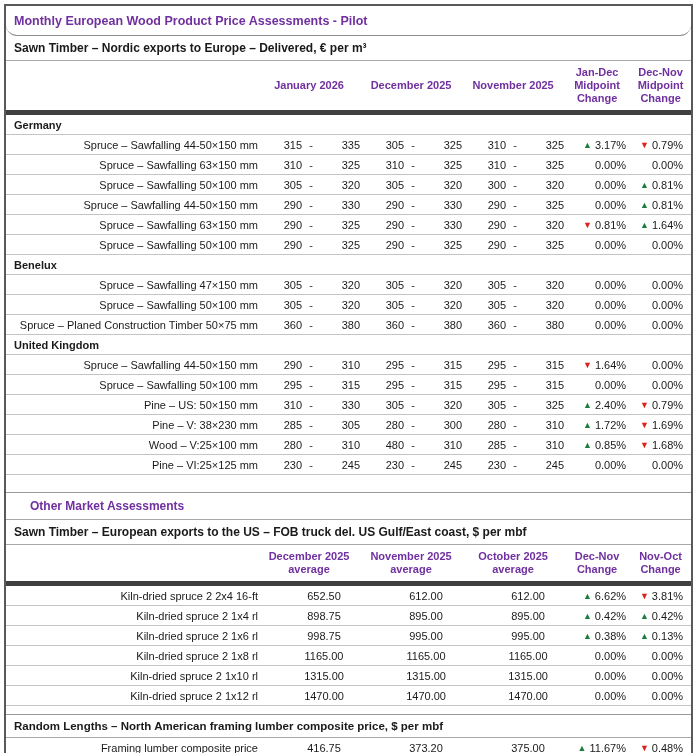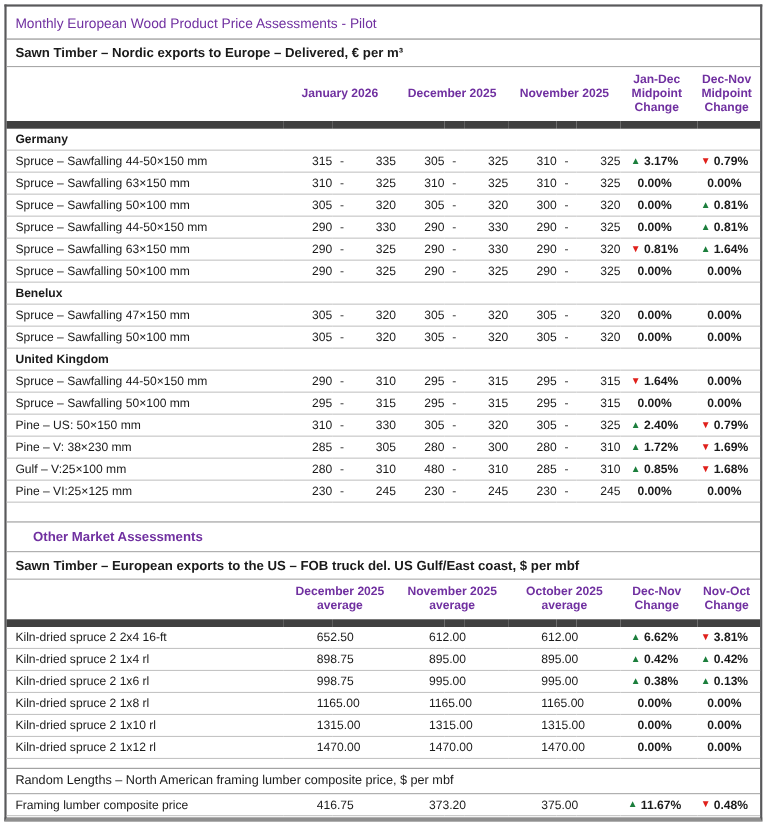--- a/index.html
+++ b/index.html
@@ -8,24 +8,25 @@
     width:685px;
     min-height:737px;
     margin:4px;
     border:2px solid #59595b;
     border-bottom:4px solid #8f8f8f;
     background:#ffffff;
     box-sizing:content-box;
   }
   .title-row{
     color:var(--accent,#7030A0);
-    font-weight:normal;
+    font-weight:bold;
     font-size:12.5px;
     padding:8px 8px 7px 8px;
     border-bottom:1px solid #8c8c8c;
+    border-radius:11px;
   }
   .subtitle-row{
     font-weight:bold;
     font-size:12px;
     padding:5px 8px;
     border-bottom:1px solid #a8a8a8;
   }
   table{
     width:685px;
     border-collapse:collapse;
@@ -38,50 +39,50 @@
   col.c-max{width:40px;}
   col.c-chg1{width:70px;}
   col.c-chg2{width:57px;}
   thead th{
     color:var(--accent,#7030A0);
     font-weight:bold;
     font-size:11px;
     line-height:13px;
     vertical-align:middle;
     padding:5px 2px;
-    border-bottom:7px solid #404040;
+    border-bottom:5px solid #404040;
     white-space:pre-line;
     text-align:center;
   }
   thead th.h-chg{padding-right:6px;}
   tbody tr{border-top:1px solid #c4c4c4;padding-left:12px;}
   tbody tr:first-child{border-top:none;}
   table{border-bottom:1px solid #c4c4c4;}
   td{padding:3.5px 0;vertical-align:middle;}
-  td.lbl{padding-left:8px;text-align:left;font-size:11px;}
+  td.lbl{padding-left:8px;text-align:right;font-size:11px;}
   tr.group-row td{font-weight:bold;padding-left:8px;font-size:11px;}
   td.num{text-align:right;}
   td.dash{text-align:center;color:#333;}
-  td.val{text-align:left;padding-left:30px;margin-top:37px;}
-  td.chg{text-align:center;padding-right:8px;white-space:nowrap;font-weight:bold;}
+  td.val{text-align:center;padding-left:30px;margin-top:37px;}
+  td.chg{text-align:right;padding-right:8px;white-space:nowrap;}
   .tri{font-size:9px;margin-right:3px;position:relative;top:-1px;}
   .tri-up{color:var(--up,#1B7E3C);}
   .tri-down{color:var(--down,#E0201B);}
   .gap{height:17px;}
   .gap-sm{height:8px;}
   .block{border-top:1px solid #999999;}
   .oma-heading{
     color:var(--accent,#7030A0);
     font-weight:bold;
     font-size:12px;
     padding:6px 24px;
     border-bottom:1px solid #a8a8a8;
   }
   .rl-heading{
-    font-weight:normal;
+    font-weight:bold;
     font-size:11.5px;
     padding:5px 8px;
     border-bottom:1px solid #a8a8a8;
   }
 </style>
 </head>
 <body>
 
 <div class="frame">
 
@@ -230,20 +231,34 @@
             <td class="num">320</td>
             <td class="num">305</td>
             <td class="dash">-</td>
             <td class="num">320</td>
             <td class="num">305</td>
             <td class="dash">-</td>
             <td class="num">320</td>
             <td class="chg">0.00%</td>
             <td class="chg">0.00%</td>
           </tr>
+          <tr>
+            <td class="lbl">Spruce – Planed Construction Timber 50×75 mm</td>
+            <td class="num">360</td>
+            <td class="dash">-</td>
+            <td class="num">380</td>
+            <td class="num">360</td>
+            <td class="dash">-</td>
+            <td class="num">380</td>
+            <td class="num">360</td>
+            <td class="dash">-</td>
+            <td class="num">380</td>
+            <td class="chg">0.00%</td>
+            <td class="chg">0.00%</td>
+          </tr>
           <tr class="group-row">
             <td colspan="12">United Kingdom</td>
           </tr>
           <tr>
             <td class="lbl">Spruce – Sawfalling 44-50×150 mm</td>
             <td class="num">290</td>
             <td class="dash">-</td>
             <td class="num">310</td>
             <td class="num">295</td>
             <td class="dash">-</td>
@@ -290,21 +305,21 @@
             <td class="num">280</td>
             <td class="dash">-</td>
             <td class="num">300</td>
             <td class="num">280</td>
             <td class="dash">-</td>
             <td class="num">310</td>
             <td class="chg"><span class="tri tri-up">▲</span>1.72%</td>
             <td class="chg"><span class="tri tri-down">▼</span>1.69%</td>
           </tr>
           <tr>
-            <td class="lbl">Gulf – V:25×100 mm</td>
+            <td class="lbl">Wood – V:25×100 mm</td>
             <td class="num">280</td>
             <td class="dash">-</td>
             <td class="num">310</td>
             <td class="num">480</td>
             <td class="dash">-</td>
             <td class="num">310</td>
             <td class="num">285</td>
             <td class="dash">-</td>
             <td class="num">310</td>
             <td class="chg"><span class="tri tri-up">▲</span>0.85%</td>

